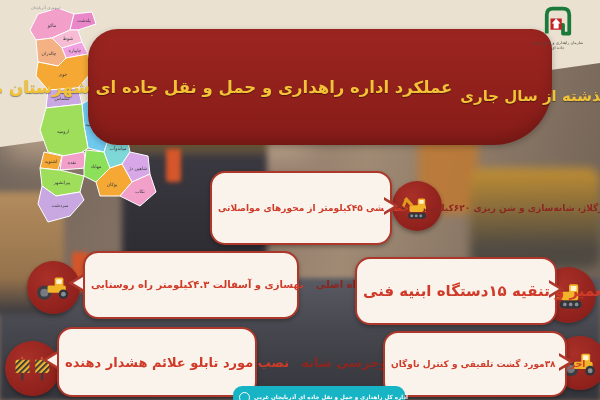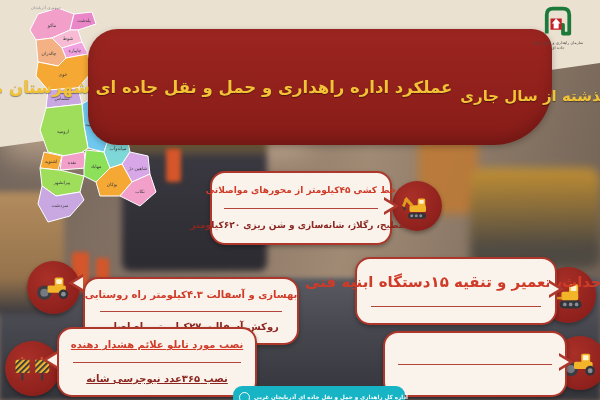--- a/index.html
+++ b/index.html
@@ -32,45 +32,45 @@
   
   .logo-wrap{position:absolute;right:14px;top:6px;width:56px;text-align:center;}
   .logo-caption{font-size:4px;color:#4a4a42;direction:rtl;margin-top:1px;line-height:1.2;}
   
   .map-svg{position:absolute;left:0;top:0;width:162px;height:262px;}
   .region{stroke:#ffffff;stroke-width:1;stroke-linejoin:round;}
   .region-label{font-size:4.6px;fill:#3c3c3c;text-anchor:middle;font-family:"DejaVu Sans",sans-serif;direction:rtl;}
   .map-out-label{font-size:4px;fill:#8e8e8e;text-anchor:middle;font-family:"DejaVu Sans",sans-serif;direction:rtl;}
   
   .infobox{position:absolute;background:#faf3ec;border:2px solid #ae372b;border-radius:15px;
-           display:flex;flex-direction:column;justify-content:space-evenly;align-items:center;
+           display:flex;flex-direction:row;justify-content:space-evenly;align-items:center;
            box-shadow:0 2px 4px rgba(0,0,0,.3);z-index:3;}
   .ib-line{font-weight:700;white-space:nowrap;text-align:center;direction:rtl;line-height:1;padding:0 6px;}
   .ib-line.l1{color:#cf3b28;}
   .ib-line.l2{color:#8c2620;}
   .ib-divider{width:86%;border-top:1.3px solid #b5453a;height:0;}
   .badge{position:absolute;border-radius:50%;background:radial-gradient(circle at 38% 32%,#a93028,#8c1f1b 78%);
          display:flex;align-items:center;justify-content:center;z-index:2;box-shadow:0 2px 4px rgba(0,0,0,.35);}
   .badge svg{width:72%;height:72%;}
   .tail{position:absolute;width:0;height:0;z-index:4;}
   .tail.right{border-top:9px solid transparent;border-bottom:9px solid transparent;border-left:15px solid #ae372b;}
   .tail.right::after{content:"";position:absolute;left:-15px;top:-6px;border-top:6px solid transparent;border-bottom:6px solid transparent;border-left:10px solid #faf3ec;}
   .tail.left{border-top:9px solid transparent;border-bottom:9px solid transparent;border-right:15px solid #ae372b;}
   .tail.left::after{content:"";position:absolute;right:-15px;top:-6px;border-top:6px solid transparent;border-bottom:6px solid transparent;border-right:10px solid #faf3ec;}
   
   .box1{left:210px;top:171px;width:178px;height:70px;}
   .box1 .ib-line{font-size:9px;}
   .badge1{left:392px;top:181px;width:50px;height:50px;}
   .tail1{left:384px;top:197px;}
-  .box2{left:83px;top:251px;width:212px;height:64px;margin-top:26px;}
+  .box2{left:83px;top:251px;width:212px;height:64px;}
   .box2 .ib-line{font-size:10px;}
   .badge2{left:27px;top:261px;width:53px;height:53px;}
   .tail2{left:68px;top:274px;}
   .box3{left:57px;top:327px;width:196px;height:66px;}
-  .box3 .ib-line{font-size:10px;text-decoration:underline;}
+  .box3 .ib-line{font-size:13px;}
   .badge3{left:5px;top:341px;width:55px;height:55px;}
   .tail3{left:42px;top:351px;}
   .box4{left:355px;top:257px;width:198px;height:64px;}
   .box4 .ib-line{font-size:15px;}
   .badge4{left:540px;top:267px;width:56px;height:56px;}
   .tail4{left:549px;top:280px;}
   .box5{left:383px;top:331px;width:180px;height:62px;}
   .box5 .ib-line{font-size:9px;}
   .badge5{left:553px;top:336px;width:54px;height:54px;}
   .tail5{left:559px;top:353px;}
@@ -230,20 +230,21 @@
         <circle cx="34" cy="35" r="2.2" fill="#8b8d94"></circle>
       <rect x="16" y="20" width="20" height="10" rx="2" fill="#f2b428"></rect>
       <rect x="25" y="11" width="11" height="11" rx="2" fill="#f2b428"></rect>
       <rect x="27" y="13" width="7" height="6" rx="1" fill="#fdf3cf"></rect>
       <path d="M6 20 q-3 8 0 16 l4 0 q-3 -8 0 -16 Z" fill="#e09c1d"></path>
       <rect x="9" y="26" width="8" height="3" fill="#e09c1d"></rect>
     </svg>
   </div>
 
   <div class="infobox box5">
+    <div class="ib-line l1">اجرای ۳۸مورد گشت تلفیقی و کنترل ناوگان</div>
     <div class="ib-divider"></div>
   </div>
   <div class="tail right tail5"></div>
   <div class="badge badge5">
     <svg viewBox="0 0 48 48">
       <circle cx="12" cy="31" r="9" fill="#3c3d43"></circle>
         <circle cx="12" cy="31" r="5" fill="#787a82"></circle>
       <rect x="16" y="22" width="23" height="9" rx="2" fill="#f2b428"></rect>
       <rect x="25" y="12" width="11" height="11" rx="2" fill="#f2b428"></rect>
       <rect x="27" y="14" width="7" height="6" rx="1" fill="#fdf3cf"></rect>

